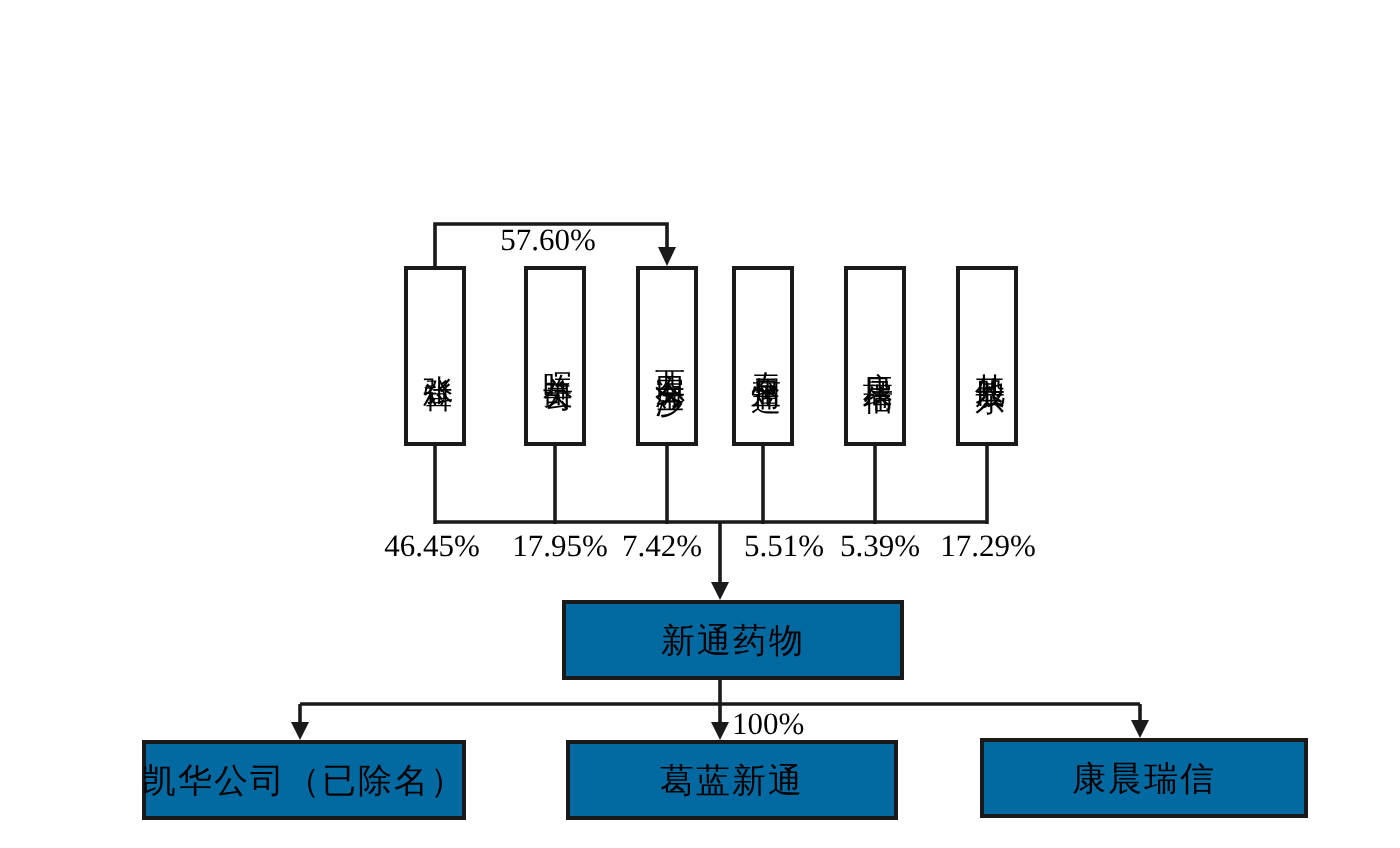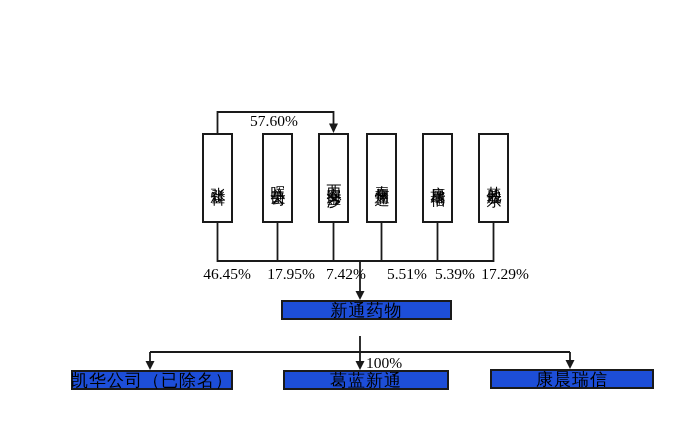--- a/index.html
+++ b/index.html
@@ -26,29 +26,29 @@
   .diagram svg{position:absolute;left:0;top:0;}
   .vbox{
     position:absolute;top:133px;width:31px;height:90px;
     border:2px solid #1a1a1a;background:#fff;
     box-sizing:border-box;
     display:flex;align-items:center;justify-content:center;
     writing-mode:vertical-rl;text-orientation:upright;
     font-size:15px;letter-spacing:2px;line-height:1;
   }
   .hbox{
-    position:absolute;height:20px;
-    border:2px solid #1a1a1a;background:#1d4ed8;
+    position:absolute;height:40px;
+    border:2px solid #1a1a1a;background:#0369a1;
     box-sizing:border-box;
     display:flex;align-items:center;justify-content:center;
     font-size:17px;letter-spacing:1px;white-space:nowrap;
   }
   .pct{
     position:absolute;width:70px;top:265px;
-    font-size:15.5px;text-align:right;white-space:nowrap;
+    font-size:15.5px;text-align:center;white-space:nowrap;
   }
   .lbl{
     position:absolute;font-size:15.5px;white-space:nowrap;
   }
 </style>
 </head>
 <body>
 
 <div class="page">
 

